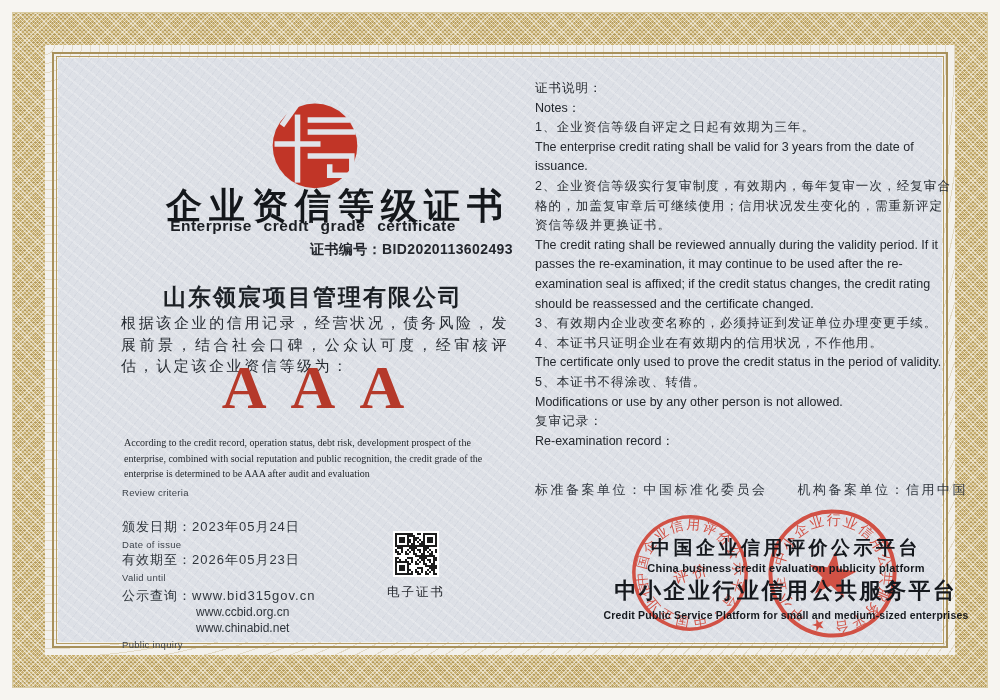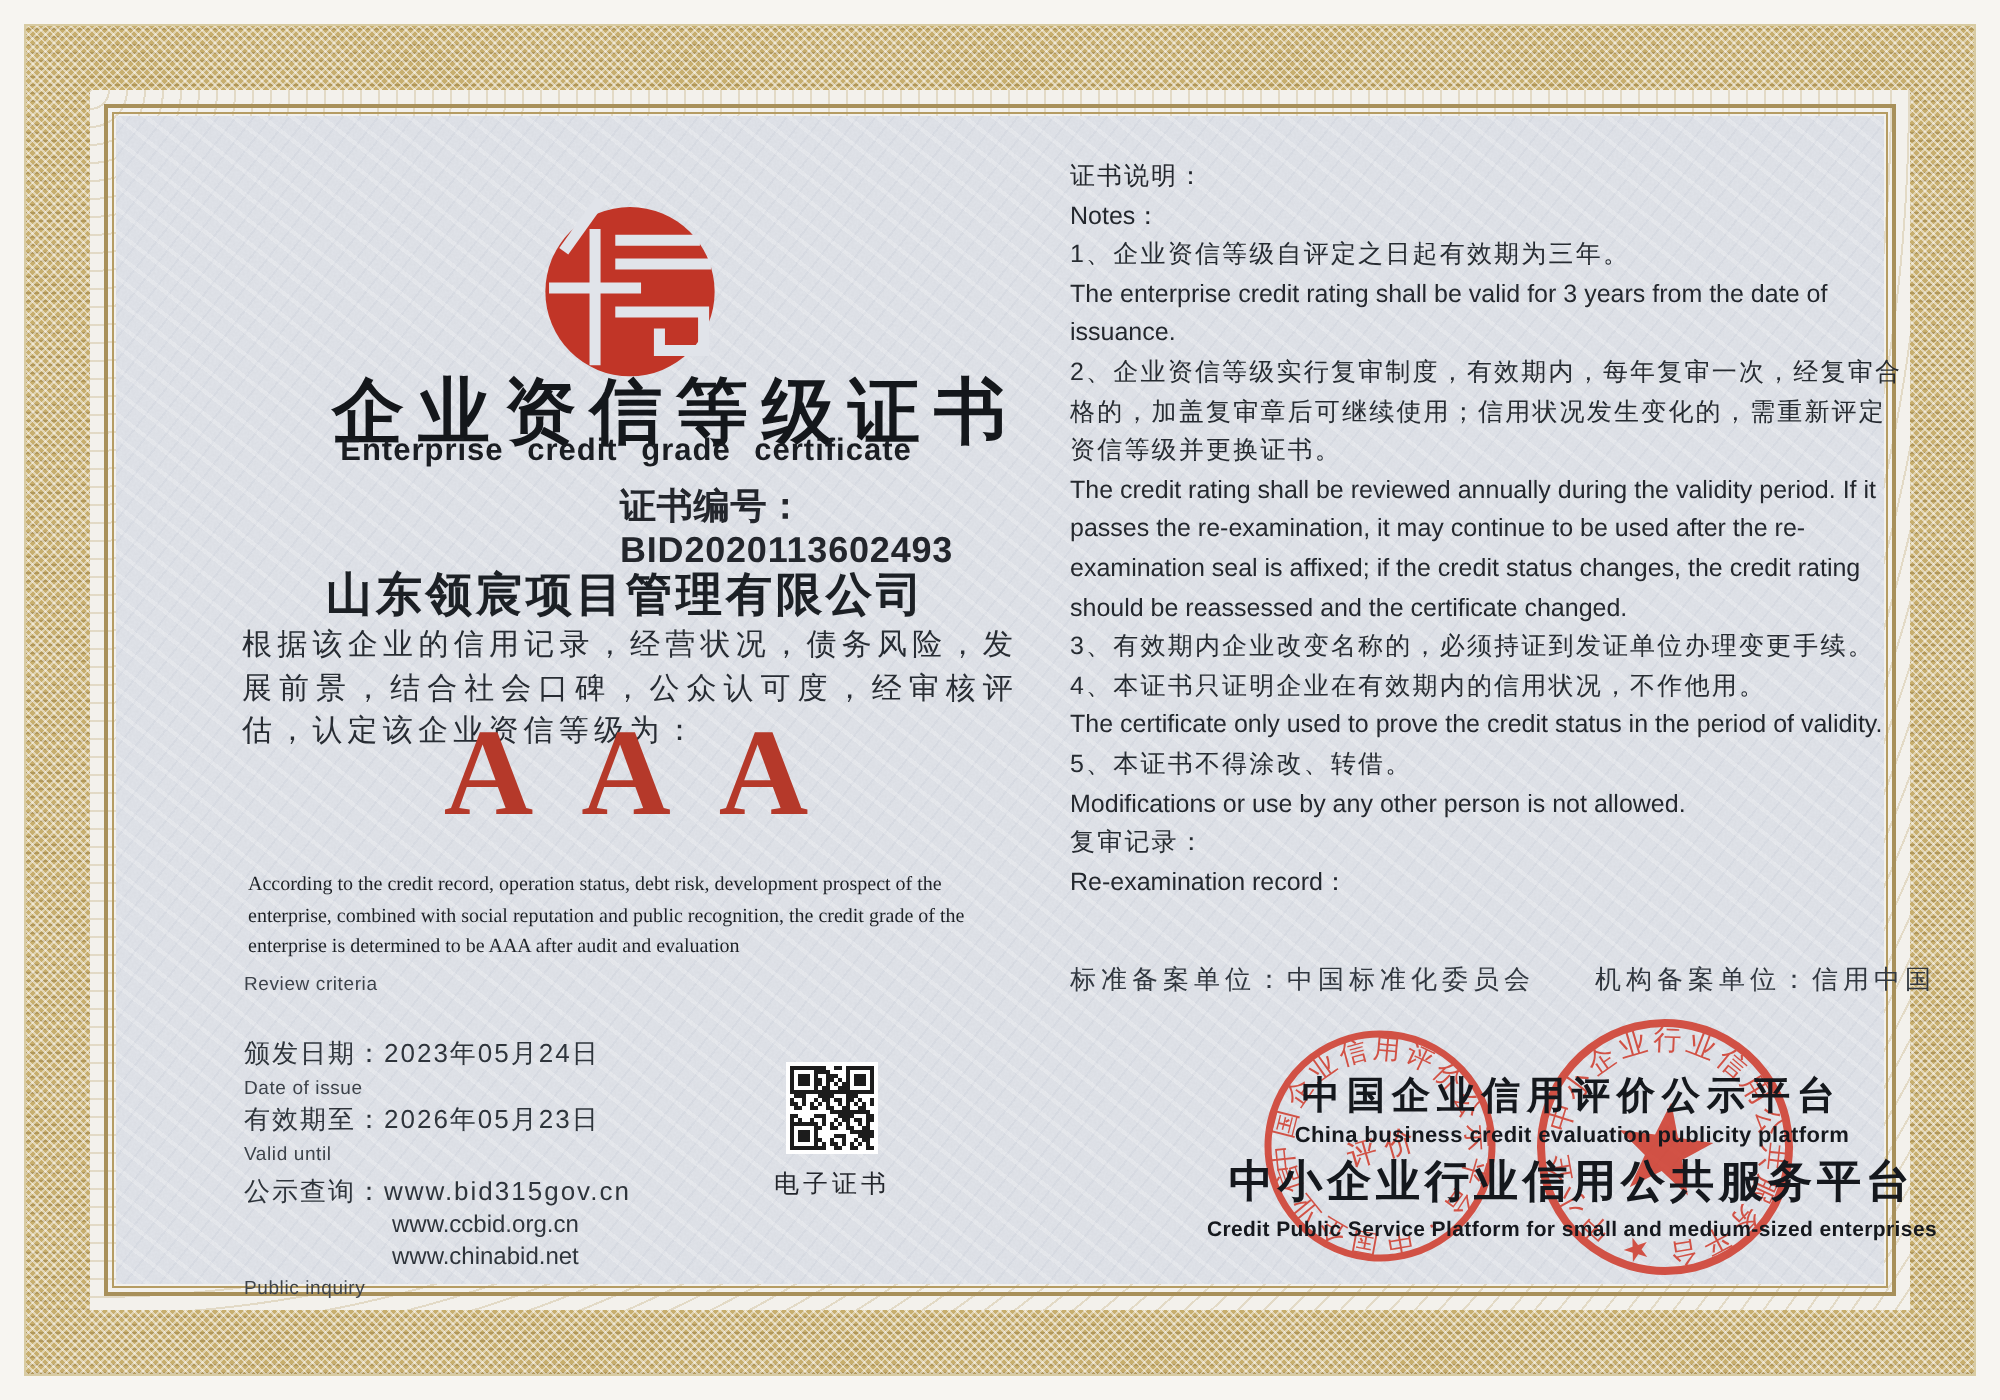--- a/index.html
+++ b/index.html
@@ -26,21 +26,21 @@
       repeating-linear-gradient(-52deg, rgba(167,176,194,.12) 0 1px, rgba(0,0,0,0) 1px 7px);}
   .noise{position:absolute;inset:0;width:100%;height:100%;pointer-events:none;}
 
   .abs{position:absolute;}
   .center{text-align:center;}
 
   
   .logo-box{left:211px;top:40px;width:92px;height:92px;}
   .title-cn{left:58px;top:124px;width:394px;font-size:36px;font-weight:bold;letter-spacing:7px;color:#14171b;text-align:right;}
   .title-en{left:58px;top:159px;width:394px;font-size:15.5px;font-weight:bold;letter-spacing:.5px;word-spacing:7px;color:#1a1d22;}
-  .certno{left:252px;top:183px;width:210px;font-size:18px;font-weight:bold;color:#23262c;letter-spacing:.4px;}
+  .certno{left:252px;top:183px;width:210px;font-size:14px;font-weight:bold;color:#23262c;letter-spacing:.4px;}
   .company{left:58px;top:224px;width:394px;font-size:23px;font-weight:600;letter-spacing:2px;color:#1c2025;}
   .stmt-cn{left:63px;top:254px;width:388px;font-size:15px;line-height:21.5px;letter-spacing:2.6px;text-align:justify;color:#272c33;}
   .grade{left:58px;top:294px;width:394px;font-family:"Liberation Serif",serif;font-size:62px;font-weight:bold;color:#b5392a;letter-spacing:24px;text-indent:24px;}
   .stmt-en{left:66px;top:377px;width:378px;font-family:"Liberation Serif",serif;font-size:10px;line-height:15.5px;color:#1d2126;}
 
   .meta-row .cn{font-size:13px;color:#2e343b;letter-spacing:1px;}
   .meta-row .en{font-size:9.5px;color:#3c424a;margin-top:3px;letter-spacing:.3px;}
   .meta-row .url{font-size:12px;color:#2e343b;line-height:15.5px;}
   .m1{left:64px;top:426px;}
   .m2{left:64px;top:460px;}

